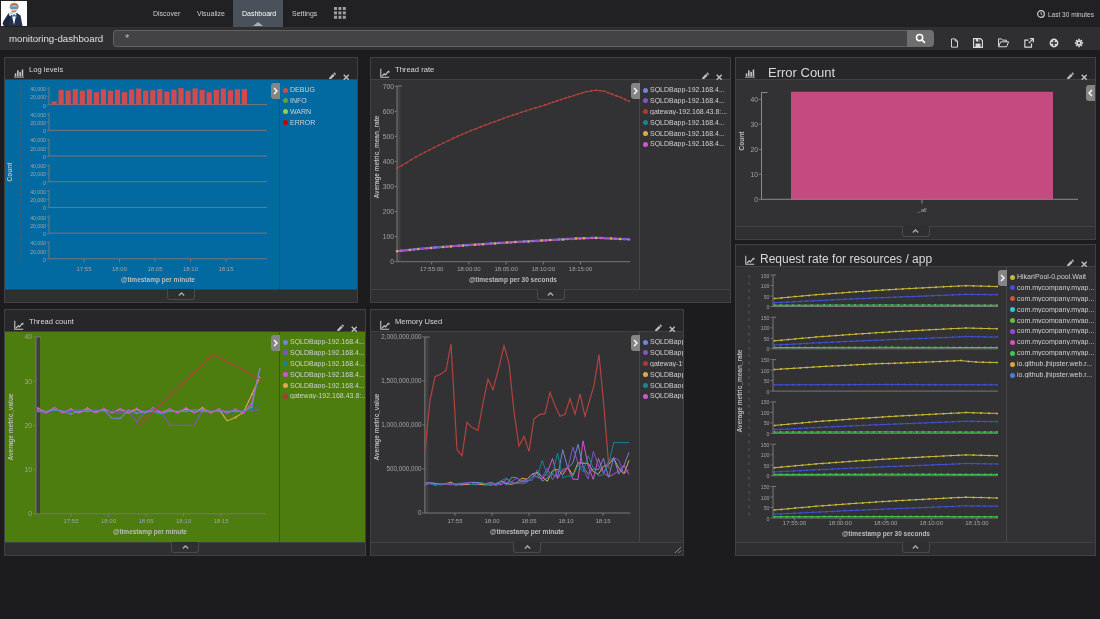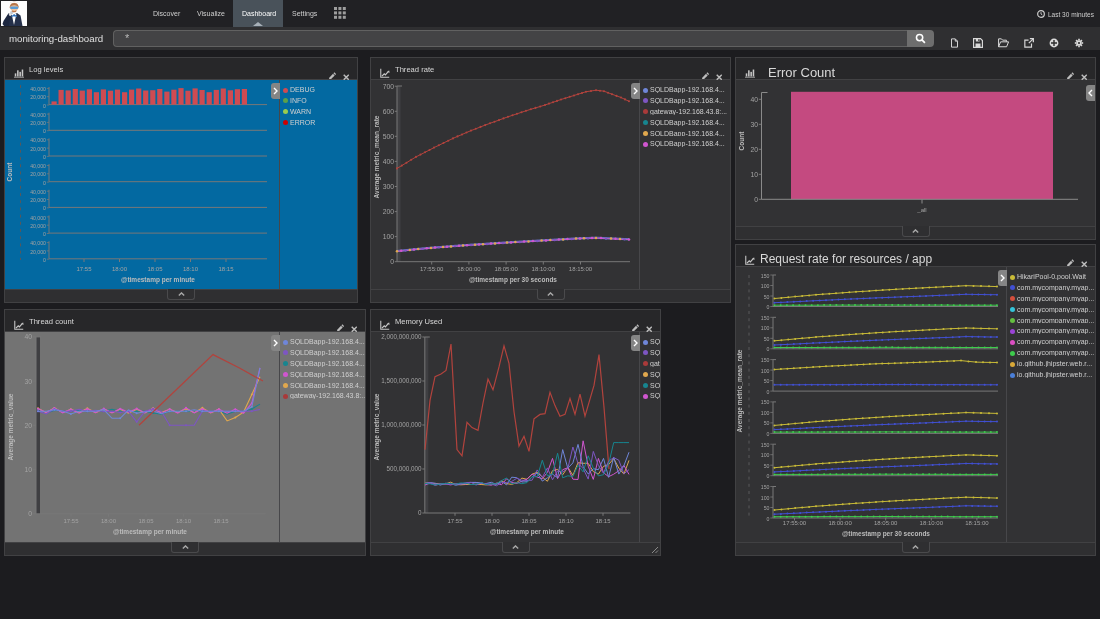--- a/index.html
+++ b/index.html
@@ -1214,21 +1214,21 @@
         <div style="height:10.9px;line-height:10.9px;white-space:nowrap;overflow:hidden"><span style="display:inline-block;width:5px;height:5px;border-radius:50%;background:#4a7fd8;margin-right:2px;vertical-align:-0.5px"></span><span style="font-size:7px;color:#d0d0d0">io.github.jhipster.web.r...</span></div>
       </div>
     </div>
 <div style="position:absolute;left:0;bottom:0;height:13px;right:0;background:#2f2f31;border-top:1px solid #414143;box-sizing:border-box">
 <div style="position:absolute;left:50%;margin-left:-14px;top:-1px;width:28px;height:11px;background:#2f2f31;border:1px solid #4a4a4c;border-top:none;border-radius:0 0 3px 3px;text-align:center;box-sizing:border-box"><svg width="7" height="4" viewBox="0 0 7 4" style="vertical-align:top;margin-top:2.5px">
           <path d="M0.8,3.4 L3.5,0.9 L6.2,3.4" stroke="#a8a8a8" stroke-width="1.4" fill="none"></path>
         </svg></div>
 
 </div>
 </div>
-<div style="position:absolute;left:4px;top:309px;width:362px;height:247px;background:#737373;border:1px solid #414143;box-sizing:border-box">
+<div style="position:absolute;left:4px;top:309px;width:362px;height:247px;background:#4d7c0f;border:1px solid #414143;box-sizing:border-box">
 <div style="height:22px;background:#272729;border-bottom:1px solid #414143;position:relative;box-sizing:border-box">
 <span style="position:absolute;left:9px;top:6px"><svg width="10" height="10" viewBox="0 0 13 13">
           <g stroke="#c8c8c8" fill="none">
             <path d="M1,1 L1,12 L12,12" stroke-width="1.4"></path>
             <path d="M2.5,10.5 L5.5,7.5 L7,9 L11,4.5" stroke-width="1.6"></path>
           </g>
           <path d="M11.8,3 l0.8,3.2 -3.2,-0.9 z" fill="#c8c8c8"></path>
         </svg></span>
 <span style="position:absolute;left:24px;top:7px;font-size:7.6px;color:#d8d8d8">Thread count</span>
 <span style="position:absolute;right:21px;top:7px"><svg width="7.5" height="7.5" viewBox="0 0 10 10">
@@ -1358,21 +1358,21 @@
         <div style="height:10.9px;line-height:10.9px;white-space:nowrap;overflow:hidden"><span style="display:inline-block;width:5px;height:5px;border-radius:50%;background:#a93a3a;margin-right:2px;vertical-align:-0.5px"></span><span style="font-size:7px;color:#d0d0d0">gateway-192.168.43.8:...</span></div>
       </div>
     </div>
 <div style="position:absolute;left:0;bottom:0;height:13px;right:0;background:#2f2f31;border-top:1px solid #414143;box-sizing:border-box">
 <div style="position:absolute;left:50%;margin-left:-14px;top:-1px;width:28px;height:11px;background:#2f2f31;border:1px solid #4a4a4c;border-top:none;border-radius:0 0 3px 3px;text-align:center;box-sizing:border-box"><svg width="7" height="4" viewBox="0 0 7 4" style="vertical-align:top;margin-top:2.5px">
           <path d="M0.8,3.4 L3.5,0.9 L6.2,3.4" stroke="#a8a8a8" stroke-width="1.4" fill="none"></path>
         </svg></div>
 
 </div>
 </div>
-<div style="position:absolute;left:370px;top:309px;width:291px;height:247px;background:#323234;border:1px solid #414143;box-sizing:border-box">
+<div style="position:absolute;left:370px;top:309px;width:314px;height:247px;background:#323234;border:1px solid #414143;box-sizing:border-box">
 <div style="height:22px;background:#272729;border-bottom:1px solid #414143;position:relative;box-sizing:border-box">
 <span style="position:absolute;left:9px;top:6px"><svg width="10" height="10" viewBox="0 0 13 13">
           <g stroke="#c8c8c8" fill="none">
             <path d="M1,1 L1,12 L12,12" stroke-width="1.4"></path>
             <path d="M2.5,10.5 L5.5,7.5 L7,9 L11,4.5" stroke-width="1.6"></path>
           </g>
           <path d="M11.8,3 l0.8,3.2 -3.2,-0.9 z" fill="#c8c8c8"></path>
         </svg></span>
 <span style="position:absolute;left:24px;top:7px;font-size:7.6px;color:#d8d8d8">Memory Used</span>
 <span style="position:absolute;right:21px;top:7px"><svg width="7.5" height="7.5" viewBox="0 0 10 10">

